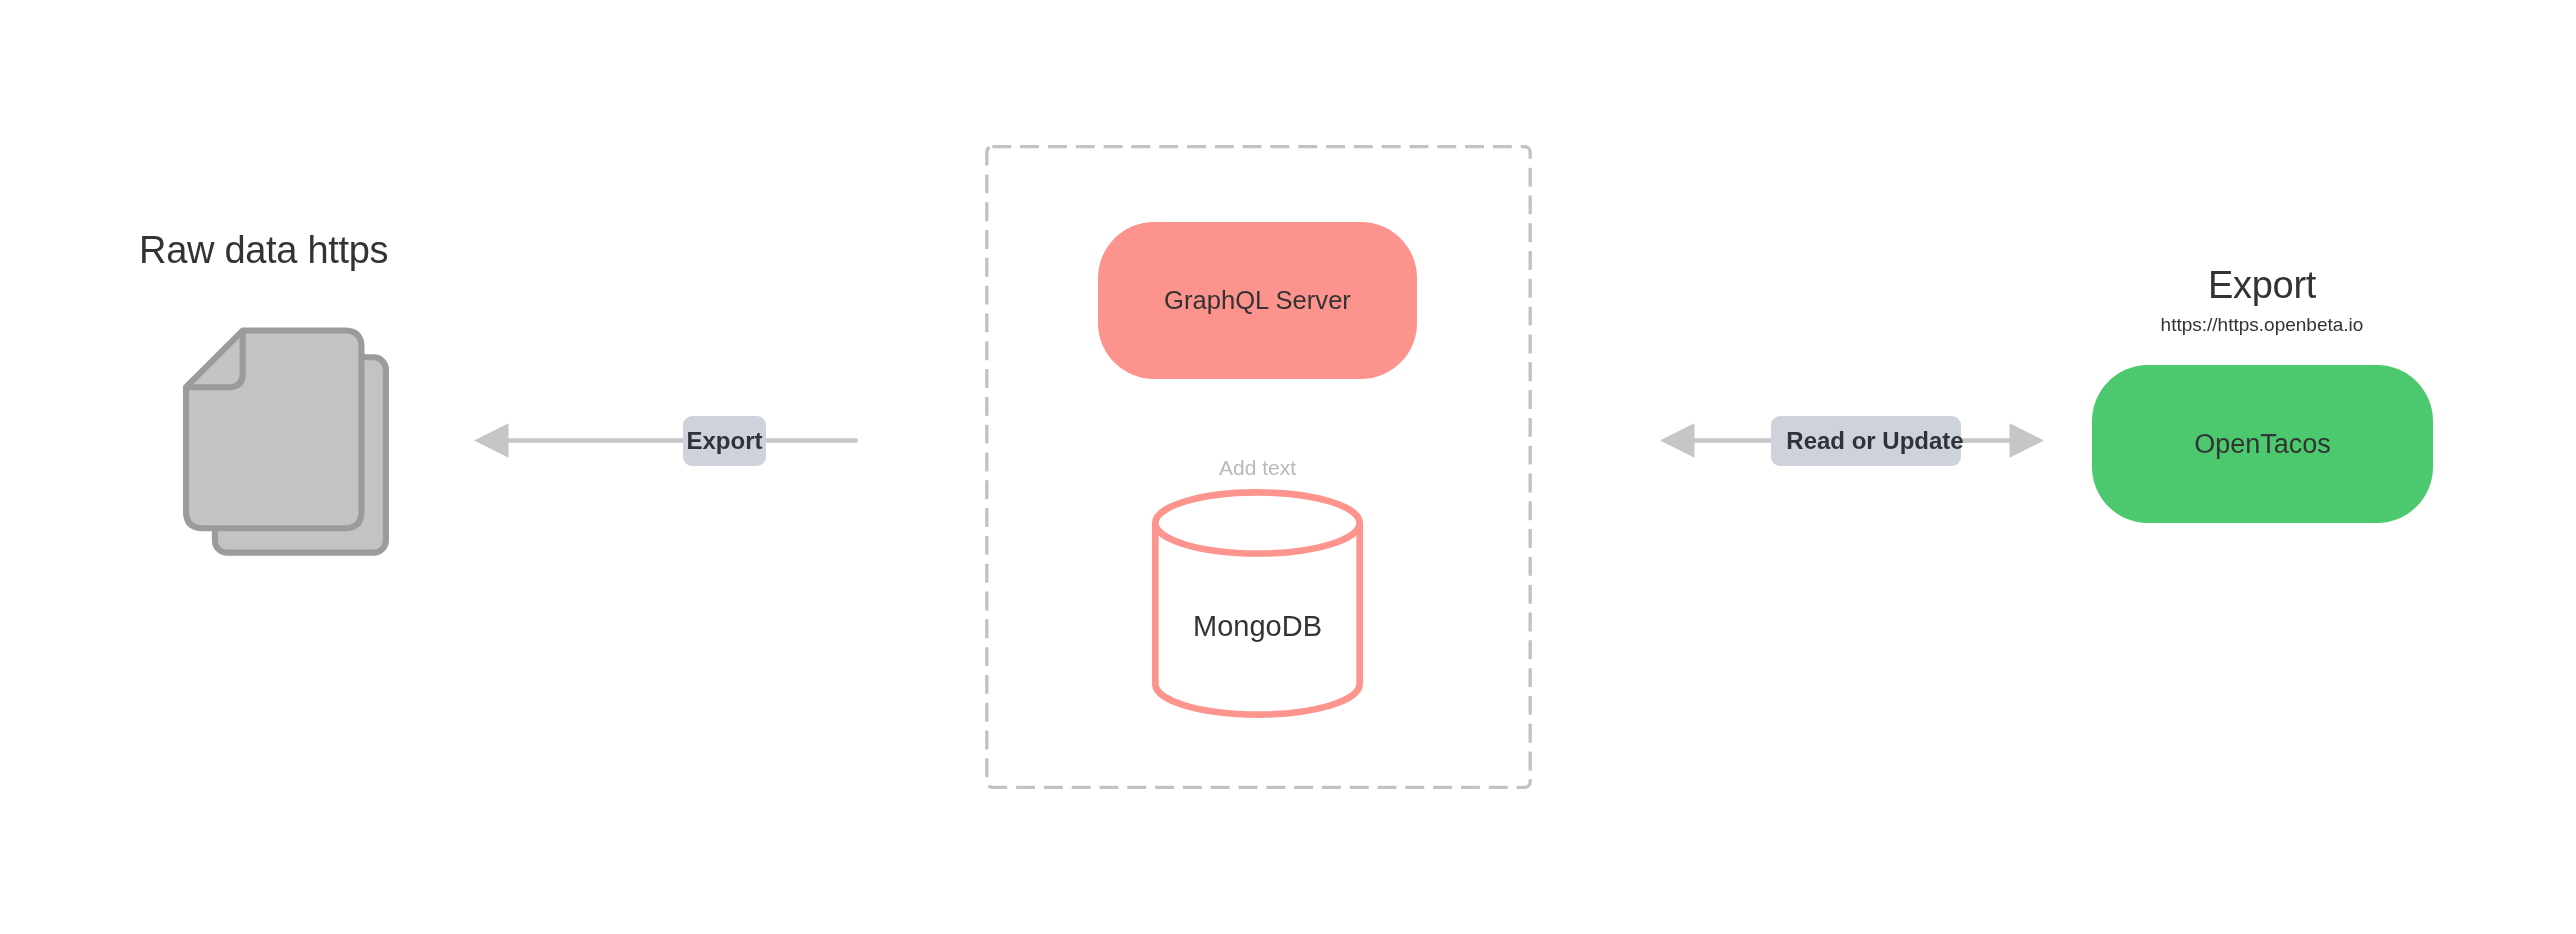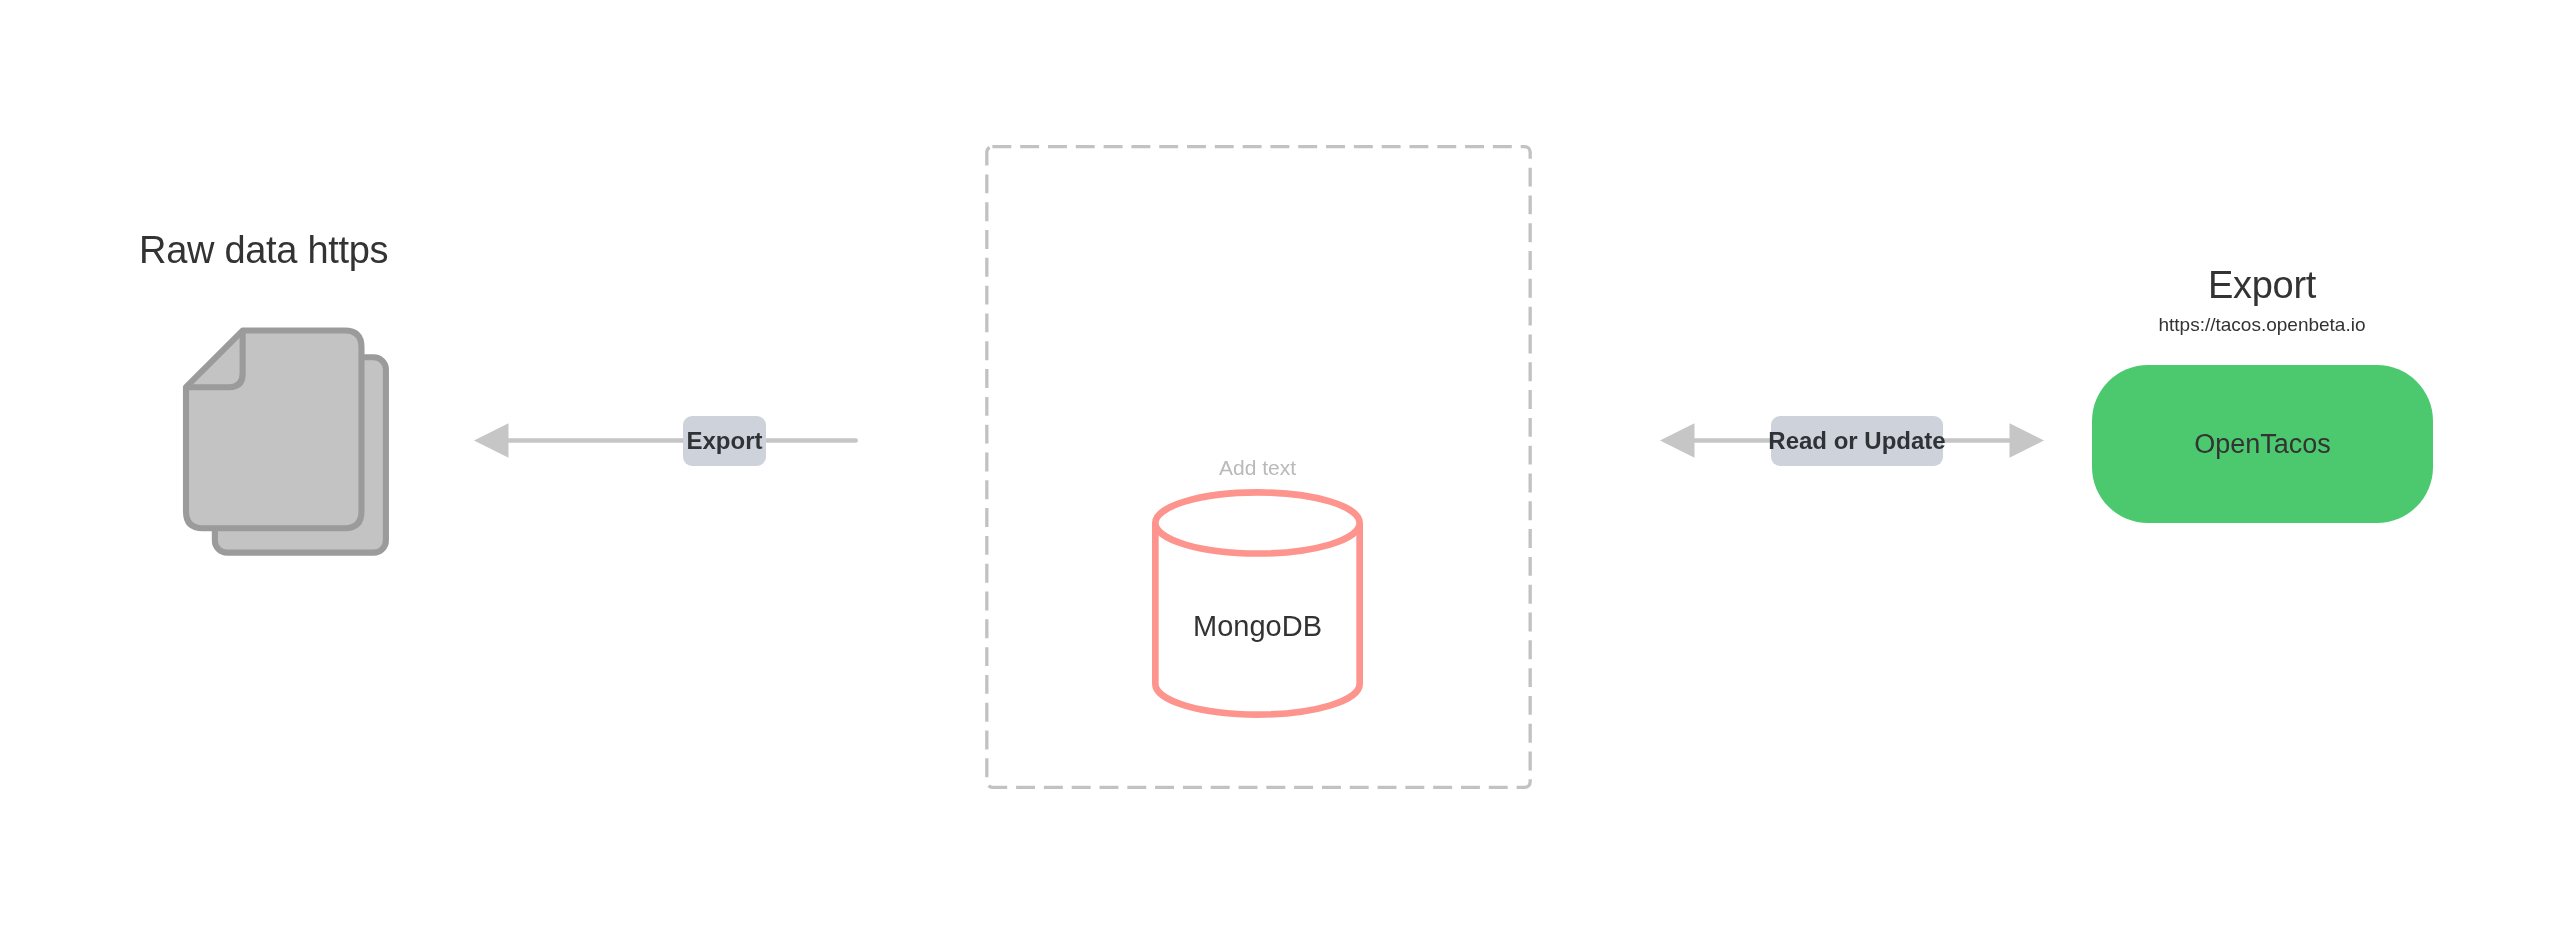--- a/index.html
+++ b/index.html
@@ -32,21 +32,21 @@
     left:2092px;top:365px;width:341px;height:158px;
     background:var(--green);font-size:27px;
   }
   .badge{
     display:flex;align-items:center;justify-content:center;
     background:var(--badge);border-radius:9px;
     font-size:24px;font-weight:700;color:#2f3338;
     white-space:nowrap;
   }
   .badge-export{left:683px;top:416px;width:83px;height:50px;}
-  .badge-read{left:1771px;top:416px;width:172px;height:50px;}
+  .badge-read{left:1771px;top:416px;width:172px;height:50px;padding-left:18px;}
   .placeholder-text{
     left:1098px;top:457px;width:319px;
     text-align:center;font-size:21px;line-height:1;
     color:var(--placeholder);
   }
   .mongo-label{
     left:1152px;top:612px;width:211px;
     text-align:center;font-size:29px;line-height:1;
     color:var(--text);
   }
@@ -74,40 +74,43 @@
   </svg>
 
   <div class="abs badge badge-export">
     <span>Export</span>
   </div>
 
   <svg class="abs" style="left:985px;top:145px;" width="547" height="644" viewBox="0 0 983 1158">
     <rect x="3" y="3" width="977" height="1152" rx="10" style="fill:none;stroke:var(--dash);stroke-width:6;stroke-dasharray:34 16;"></rect>
   </svg>
 
+  <div class="abs node node-graphql">
+    <span>GraphQL Server</span>
+  </div>
 
   <div class="abs placeholder-text">Add text</div>
 
   <svg class="abs" style="left:1152px;top:489px;" width="211" height="229" viewBox="0 0 380 412">
     <path d="M 6 61 L 6 351 A 184 55 0 0 0 374 351 L 374 61" style="fill:var(--cylFill);stroke:var(--cylStroke);stroke-width:12;"></path>
     <ellipse cx="190" cy="61" rx="184" ry="55" style="fill:var(--cylFill);stroke:var(--cylStroke);stroke-width:12;"></ellipse>
   </svg>
   <div class="abs mongo-label">MongoDB</div>
 
   <svg class="abs" style="left:1660px;top:421px;" width="384" height="39" viewBox="0 0 690 70">
     <line x1="52" y1="35" x2="638" y2="35" style="stroke:var(--arrow);stroke-width:8;stroke-linecap:round;"></line>
     <polygon points="0,35 62,4 62,66" style="fill:var(--arrow);"></polygon>
     <polygon points="690,35 628,4 628,66" style="fill:var(--arrow);"></polygon>
   </svg>
 
   <div class="abs badge badge-read">
     <span>Read or Update</span>
   </div>
 
   <div class="abs big-title center-400" style="left:2147px;top:266px;">Export</div>
-  <div class="abs url-text center-400" style="left:2147px;top:315px;">https://tacos.openbeta.io</div>
+  <div class="abs url-text center-400" style="left:2147px;top:315px;">https://https.openbeta.io</div>
 
   <div class="abs node node-opentacos">
     <span>OpenTacos</span>
   </div>
 
 </div>
 
 
 </body></html>

